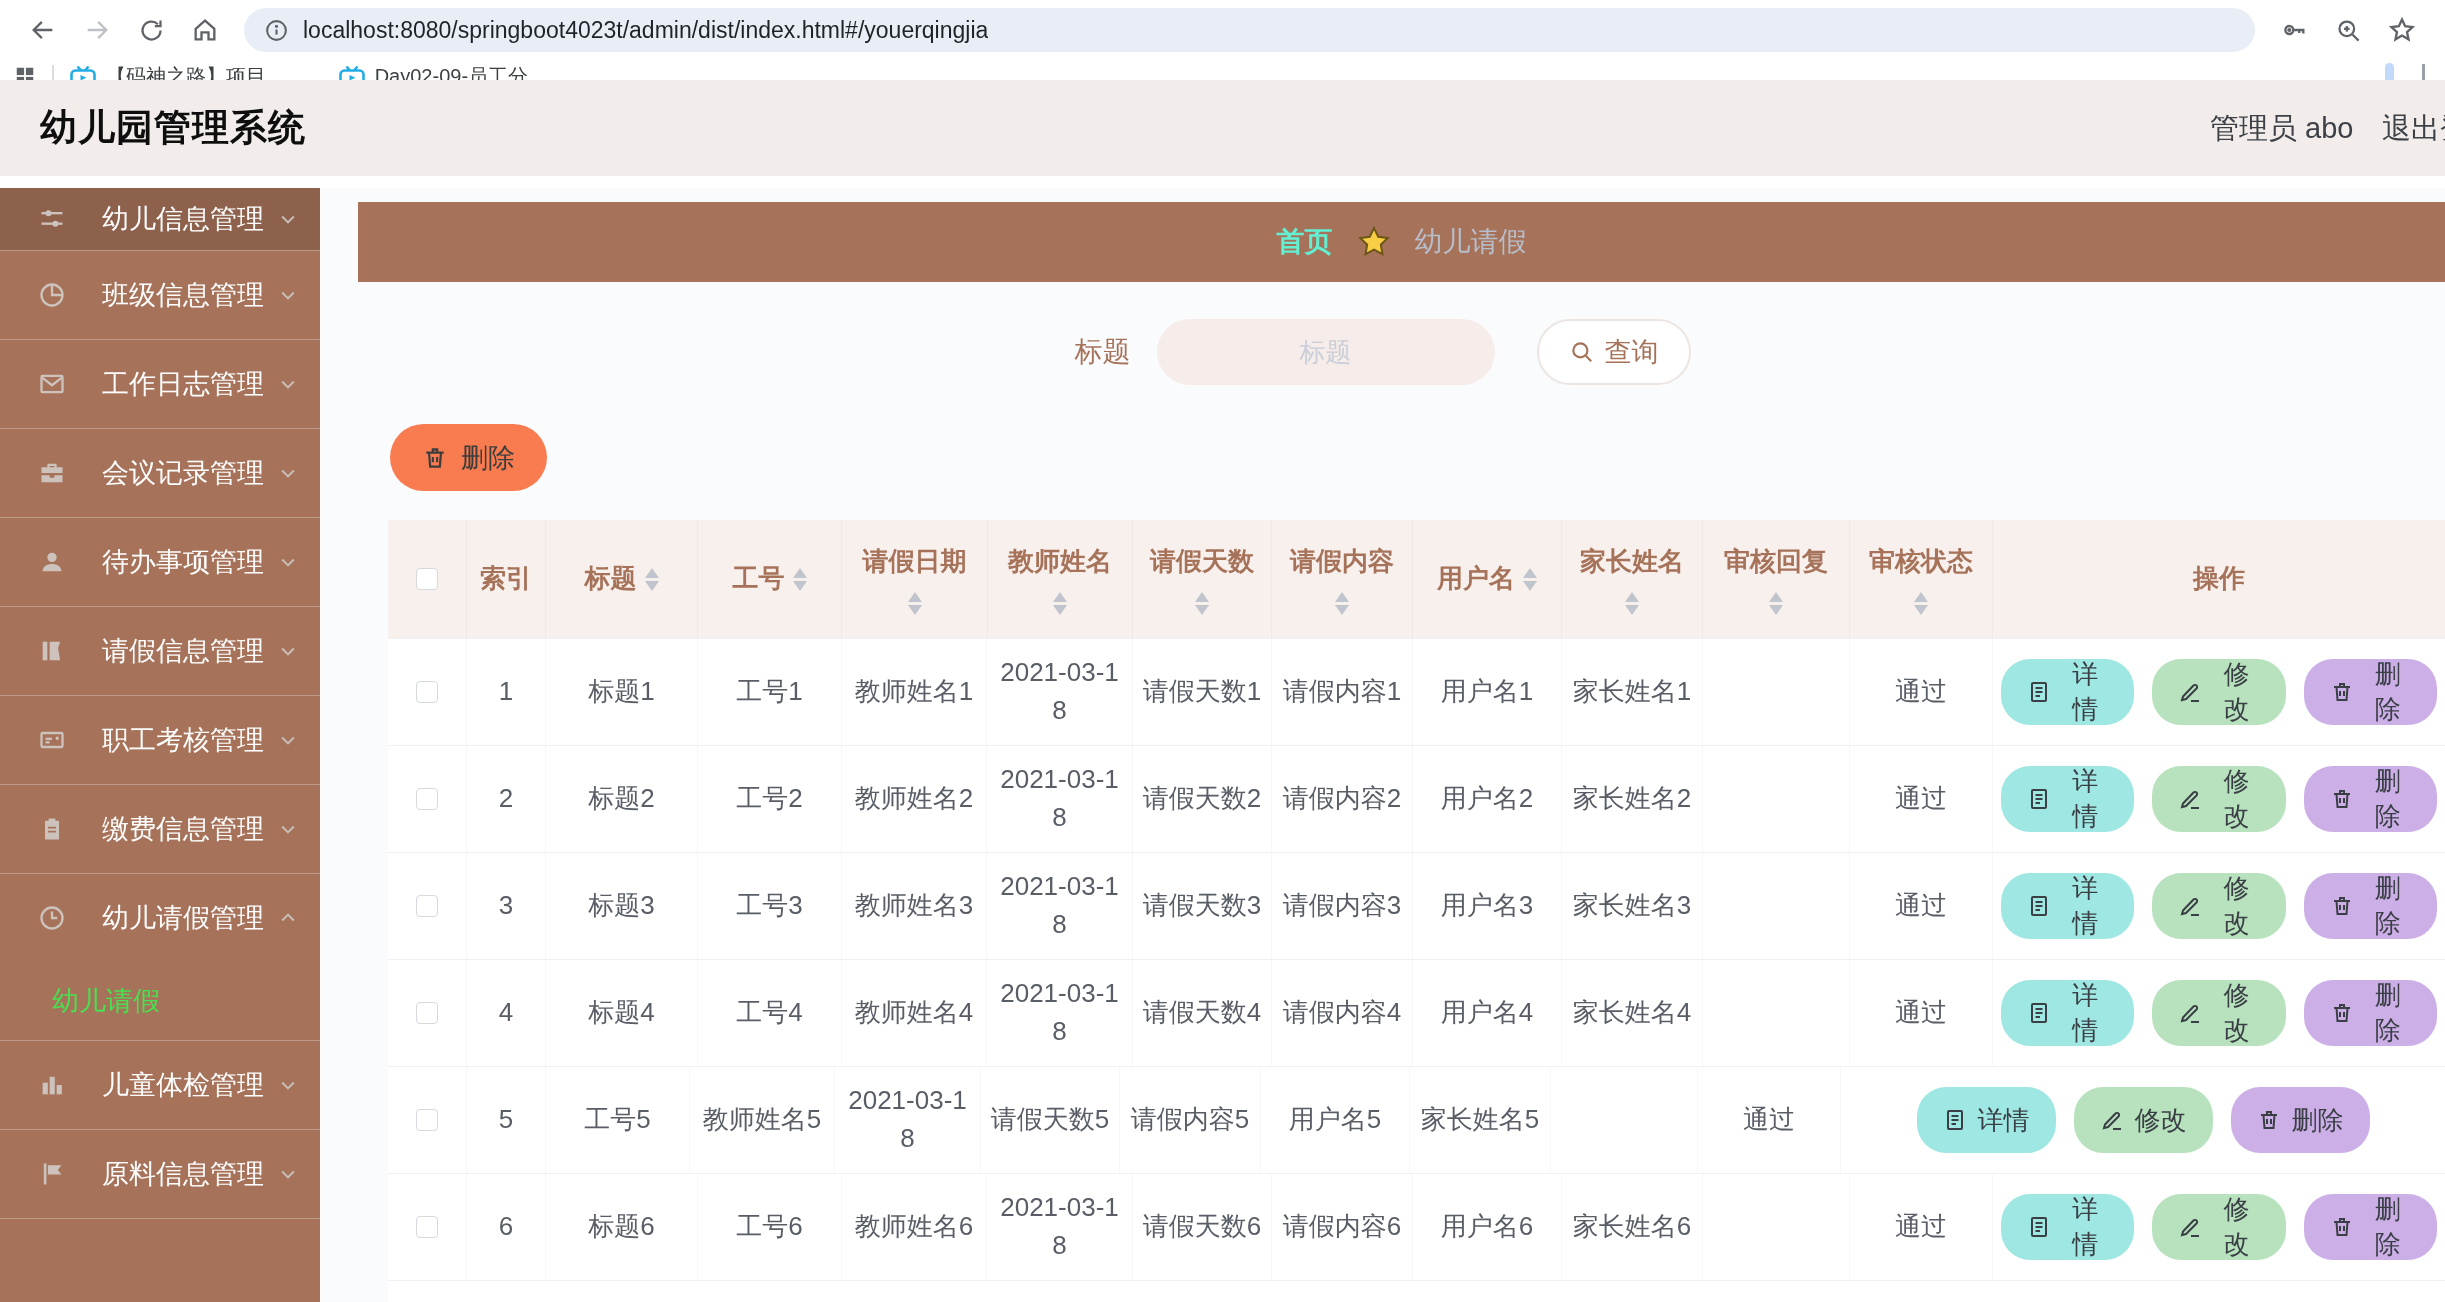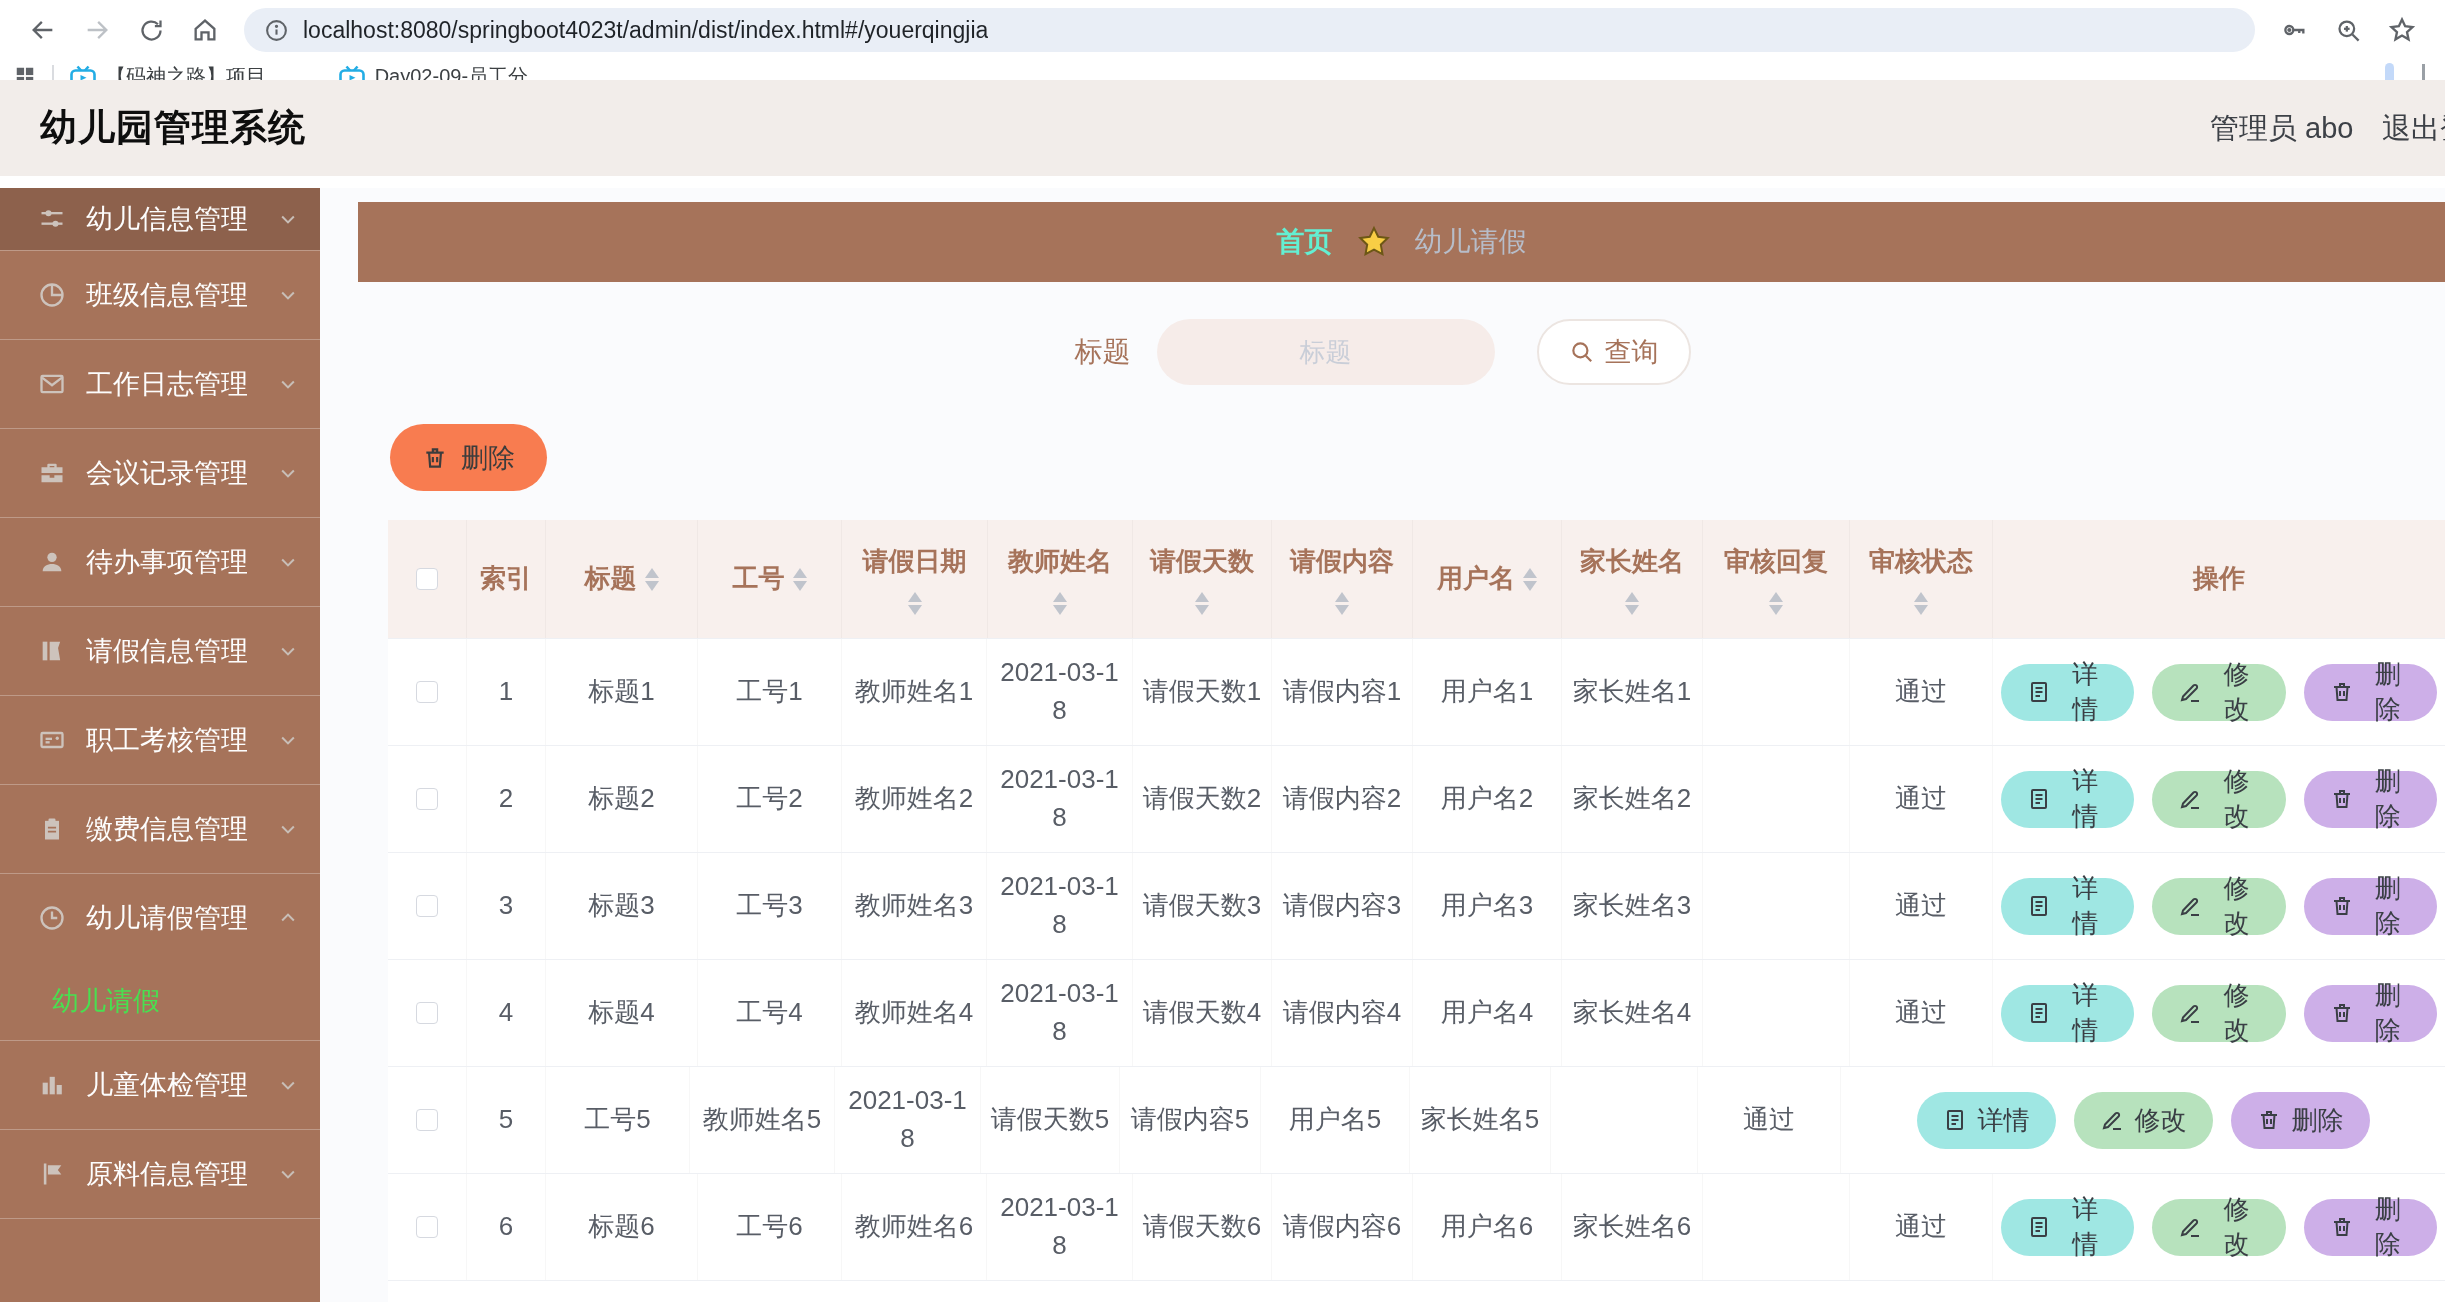--- a/index.html
+++ b/index.html
@@ -29,21 +29,21 @@
   .hdr-logout { position:absolute; left:2382px; top:0; line-height:96px; font-size:29px; color:#3d4147; white-space:nowrap; cursor:pointer; }
 
   
   .sidebar { position:absolute; top:188px; left:0; width:320px; height:1114px; background:#a6735a; overflow:hidden; }
   .side-group { border-bottom:1px solid rgba(255,255,255,0.28); }
   .side-item { height:88px; display:flex; align-items:center; padding:0 22px 0 38px; cursor:pointer; }
   .side-group.first .side-item { height:62px; }
   .side-item.active { background:rgba(0,0,0,0.15); }
   .s-ic { width:28px; height:28px; color:#cdc3bc; flex:none; }
   .s-ic svg { width:28px; height:28px; }
-  .s-label { flex:1; margin-left:20px; font-size:27px; color:#fdfdfd; white-space:nowrap; }
+  .s-label { flex:1; margin-left:36px; font-size:27px; color:#fdfdfd; white-space:nowrap; }
   .s-chev { width:20px; height:20px; color:#c8beb7; flex:none; }
   .s-chev svg { width:20px; height:20px; }
   .s-chev.up svg { transform:rotate(180deg); }
   .side-sub { height:78px; display:flex; align-items:center; padding-left:52px; font-size:27px; color:#49df50; cursor:pointer; }
 
   
   .main { position:absolute; top:188px; left:320px; width:2125px; height:1114px; background:#fafbfd; }
   .crumb { position:absolute; top:14px; left:38px; right:0; height:80px; background:#a6735a; display:flex; align-items:center; justify-content:center; }
   .c-home { color:#63efd2; font-weight:bold; font-size:28px; cursor:pointer; }
   .c-star { width:34px; height:34px; margin:0 24px; }
@@ -67,21 +67,21 @@
   .cell { display:flex; align-items:center; justify-content:center; padding:0 8px; font-size:26px; color:#585d66; text-align:center; word-break:break-all; line-height:1.45; border-right:1px solid rgba(20,20,20,0.035); flex:none; }
   .cell.last { flex:1; border-right:none; }
   .hcell { color:#a6735a; font-weight:bold; gap:8px; }
   .hcell.stacked { flex-direction:column; gap:12px; }
   .sort { display:flex; flex-direction:column; gap:3px; cursor:pointer; }
   .car { width:0; height:0; border-left:7px solid transparent; border-right:7px solid transparent; }
   .car.up { border-bottom:10px solid #c0c4cc; }
   .car.dn { border-top:10px solid #c0c4cc; }
   .cb { width:22px; height:22px; background:#fff; border:1px solid #d6d9e0; border-radius:4px; cursor:pointer; flex:none; }
   .acts { gap:18px; }
-  .act { height:57px; padding:0 26px; border:none; border-radius:29px; display:flex; align-items:center; gap:11px; font-size:26px; color:#3a3f45; font-family:inherit; cursor:pointer; }
+  .act { height:66px; padding:0 26px; border:none; border-radius:29px; display:flex; align-items:center; gap:11px; font-size:26px; color:#3a3f45; font-family:inherit; cursor:pointer; }
   .act svg { width:24px; height:24px; }
   .act.detail { background:#9fe7e3; }
   .act.edit { background:#b7e2bd; }
   .act.del { background:#cdafe8; }
 </style>
 </head>
 <body>
 
 <div id="app">
 

